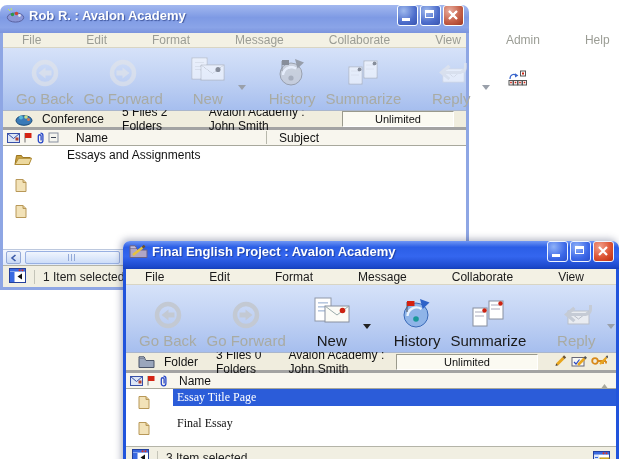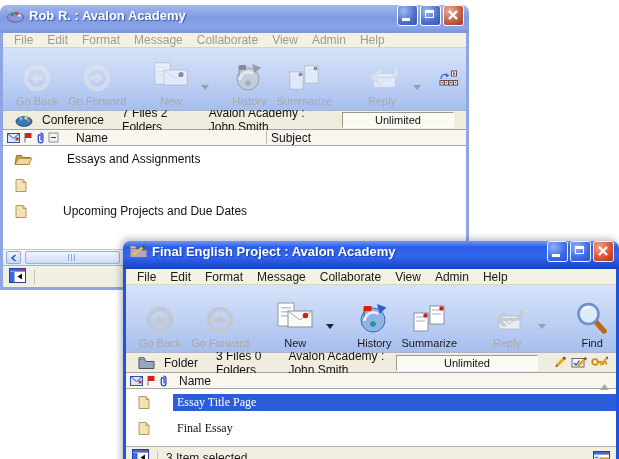--- a/index.html
+++ b/index.html
@@ -16,57 +16,57 @@
           text-shadow:1px 1px 1px rgba(10,30,100,.55);}
   .t-btns{display:flex;gap:2px;flex:0 0 auto;}
   .tb{width:21px;height:21px;border:1px solid #eef4ff;border-radius:3px;position:relative;
       background:radial-gradient(circle at 30% 25%,#8fb2f8,#3c68e8 60%,#2a50cc);box-sizing:border-box;}
   .tb.close{background:radial-gradient(circle at 30% 25%,#f2a08c,#dd5535 55%,#bb2c0e);}
   .win-inactive .tb{filter:saturate(.7) brightness(1.05);}
   .g-min{position:absolute;left:4px;bottom:4px;width:8px;height:3px;background:#fff;}
   .g-max{position:absolute;left:4px;top:4px;width:9px;height:8px;box-sizing:border-box;
          border:1px solid #fff;border-top:3px solid #fff;}
   
-  .menubar{background:#f3f1e4;display:flex;align-items:center;padding-left:4px;border-bottom:1px solid #d8d5c4;box-sizing:border-box;}
+  .menubar{background:#f3f1e4;display:flex;align-items:center;padding-left:12px;border-bottom:1px solid #d8d5c4;box-sizing:border-box;gap:31px;}
   .mi{padding:0 7px;font-size:12px;color:#1a1a1a;white-space:nowrap;}
   .win-inactive .mi{color:#9b9d95;}
   
   .toolbar{background:linear-gradient(180deg,#d6e2f9 0%,#bed0f3 55%,#a6beee 100%);
            display:flex;align-items:stretch;padding:3px 6px 2px 8px;box-sizing:border-box;position:relative;}
   .tbtn{display:flex;flex-direction:column;align-items:center;justify-content:flex-end;
-        padding:1px 5px;font-size:11px;color:#1a1a1a;white-space:nowrap;}
+        padding:1px 5px;font-size:15px;color:#1a1a1a;white-space:nowrap;}
   .tbtn .ticon{display:flex;align-items:flex-end;justify-content:center;flex:1;}
   .tbtn .lbl{margin-top:2px;}
   .tbtn.dis{color:#a9aba3;}
   .win-inactive .tbtn{color:#a9aba3;}
   .win-inactive .tbtn svg{filter:grayscale(1) brightness(1.15) opacity(.55);}
   .tarrow{align-self:center;margin:10px 10px 0 6px;}
   .tsep{width:1px;background:#9fb0d0;margin:2px 4px;align-self:stretch;}
   .tright{margin-left:auto;align-self:center;margin-right:4px;}
   
-  .infobar{background:#f0edde;border-top:1px solid #aab6cc;border-bottom:1px solid #a3a3a3;
+  .infobar{background:#f0edde;border-top:1px solid #aab6cc;border-bottom:3px solid #a3a3a3;
            display:flex;align-items:center;font-size:12px;color:#111;padding:0 8px 0 12px;box-sizing:border-box;}
   .ib-icon{margin-right:9px;flex:0 0 auto;display:flex;}
   .ib-type{margin-right:18px;}
   .ib-counts{margin-right:18px;}
   .ib-account{margin-right:10px;}
   .ib-quota{margin-left:auto;background:#fbfaf2;border:1px solid;border-color:#9a9a8c #ffffff #ffffff #9a9a8c;
             font-size:11px;text-align:center;height:14px;line-height:14px;flex:0 0 auto;}
   .ib-perms{display:flex;gap:4px;align-items:center;margin-left:16px;flex:0 0 auto;}
   
   .colheader{background:#f8f6ee;border-bottom:1px solid #a8a89c;display:flex;align-items:center;
              padding-left:4px;font-size:12px;color:#111;position:relative;box-sizing:border-box;}
   .ch-ic{margin-right:3px;display:flex;}
   .ch-name{margin-left:8px;}
-  .ch-sub{position:absolute;left:268px;}
+  .ch-sub{position:absolute;left:276px;}
   .ch-div{position:absolute;left:263px;top:1px;bottom:1px;width:1px;background:#b8b8ac;}
   .ch-sort{position:absolute;right:7px;top:6px;}
   
   .list{background:#fff;flex:1;overflow:hidden;}
-  .row{height:26px;display:flex;align-items:center;padding-left:10px;position:relative;}
+  .row{height:26px;display:flex;padding-left:10px;position:relative;}
   .row-icon{flex:0 0 auto;display:flex;align-items:center;}
   .row-main{flex:1;height:17px;display:flex;align-items:center;font-size:12px;color:#111;}
   .b .row-main{margin-left:32px;padding-left:3px;}
   .f .row-main{margin-left:22px;padding-left:4px;font-family:Liberation Serif, serif;}
   .row-main.sel{background:#2b5cd9;color:#fff;}
   .row-main.isel{background:#eeeadb;}
   
   .hscroll{height:16px;background:linear-gradient(180deg,#f4f7fd,#dfe9fa);border-top:1px solid #bcc8de;position:relative;box-sizing:border-box;}
   .sb-btn{position:absolute;top:1px;width:15px;height:13px;border:1px solid #93a9d8;border-radius:2px;
           background:linear-gradient(180deg,#eef4fd,#c8d8f4);box-sizing:border-box;display:flex;align-items:center;justify-content:center;}
@@ -239,21 +239,21 @@
       <div class="infobar">
         <span class="ib-icon">
           <svg width="18" height="14" viewBox="0 0 18 14">
             <ellipse cx="9" cy="8.5" rx="8" ry="4.8" fill="#3a7ab8" stroke="#1a4a78"></ellipse>
             <circle cx="6" cy="5.5" r="2" fill="#58b8d8"></circle>
               <circle cx="11" cy="5" r="1.8" fill="#c8e088"></circle>
               <circle cx="13.5" cy="7.5" r="1.5" fill="#d87a50"></circle>
           </svg>
           </span>
         <span class="ib-type">Conference</span>
-        <span class="ib-counts">7 Files 2 Folders</span>
+        <span class="ib-counts">5 Files 2 Folders</span>
         <span class="ib-account">Avalon Academy : John Smith</span>
         <span class="ib-quota" style="width:110px;margin-right:4px">Unlimited</span>
       </div>
       <div class="colheader">
         <span class="ch-ic">
           <svg width="13" height="10">
               <rect x=".5" y=".5" width="12" height="9" fill="#dde6f6" stroke="#3850a8"></rect>
               <path d="M.5 .5 L6.5 5.5 L12.5 .5" fill="none" stroke="#3850a8"></path>
               <rect x="8.5" y="4.5" width="3" height="3" fill="#b04030"></rect>
             </svg>
@@ -298,21 +298,20 @@
               </svg>
             </span>
         </div>
         <div class="row">
           <span class="row-icon">
             <svg width="15" height="15" viewBox="0 0 15 15">
                 <path d="M3 1.5 h7 l3 3 v9 H3 z" fill="#f2e2b8" stroke="#b89858"></path>
                 <path d="M10 1.5 v3 h3" fill="#e0c890" stroke="#b89858"></path>
               </svg>
             </span>
-          <span class="row-main">Upcoming Projects and Due Dates</span>
         </div>
       </div>
       <div class="hscroll">
         <span class="sb-btn sb-left">
           <svg width="8" height="8">
               <path d="M5.5 1 L2 4 l3.5 3" stroke="#3a5aa8" stroke-width="1.6" fill="none"></path>
             </svg>
           </span>
         <span class="sb-thumb">
             <span class="sb-grip"></span>
@@ -327,20 +326,21 @@
         <span>
           <svg width="17" height="15" viewBox="0 0 17 15">
               <rect x=".5" y=".5" width="16" height="14" fill="#fff" stroke="#24409c"></rect>
               <rect x="1" y="1" width="15" height="2.6" fill="#3a6ae0"></rect>
               <circle cx="10.5" cy="2.3" r="1" fill="#e03020"></circle>
               <circle cx="13.5" cy="2.3" r="1" fill="#e03020"></circle>
               <rect x="1" y="4" width="4.5" height="10" fill="#3a6ae0"></rect>
               <path d="M13 5.5 l-4.5 3 4.5 3 z" fill="#111"></path>
             </svg></span>
         <span class="st-sep"></span>
+        <span>1 Item selected</span>
       </div>
     </div>
   </div>
 
   <div class="window win-active f" id="front-window">
     <div class="titlebar">
       <svg class="t-icon" viewBox="0 0 19 16">
         <path d="M1 5 h6 l2 2 h9 v7.5 H1 z" fill="#b0a6c6" stroke="#6a6286"></path>
         <path d="M1 5 V2.8 h5.2 L7.6 5" fill="#c4bcd8" stroke="#6a6286"></path>
         <path d="M4 12 L13.5 4.5" stroke="#e8c33c" stroke-width="2.4"></path>

